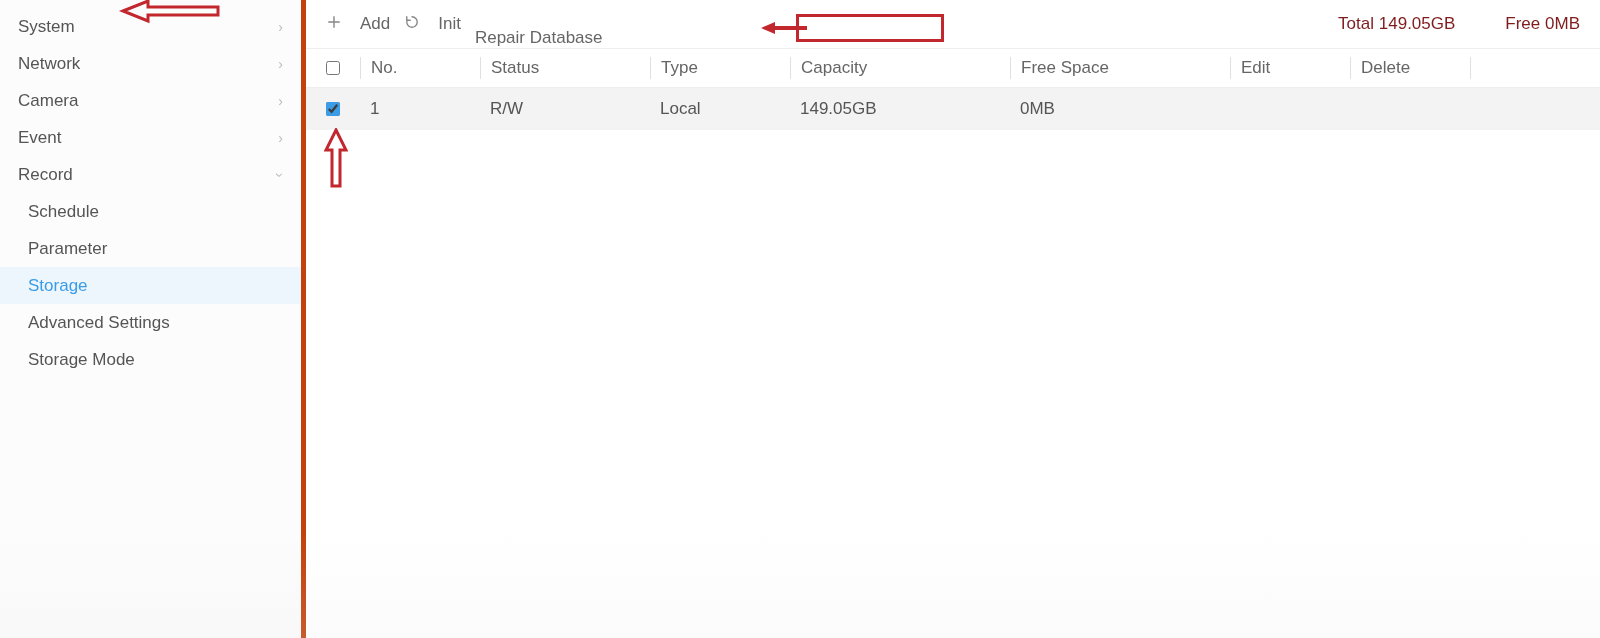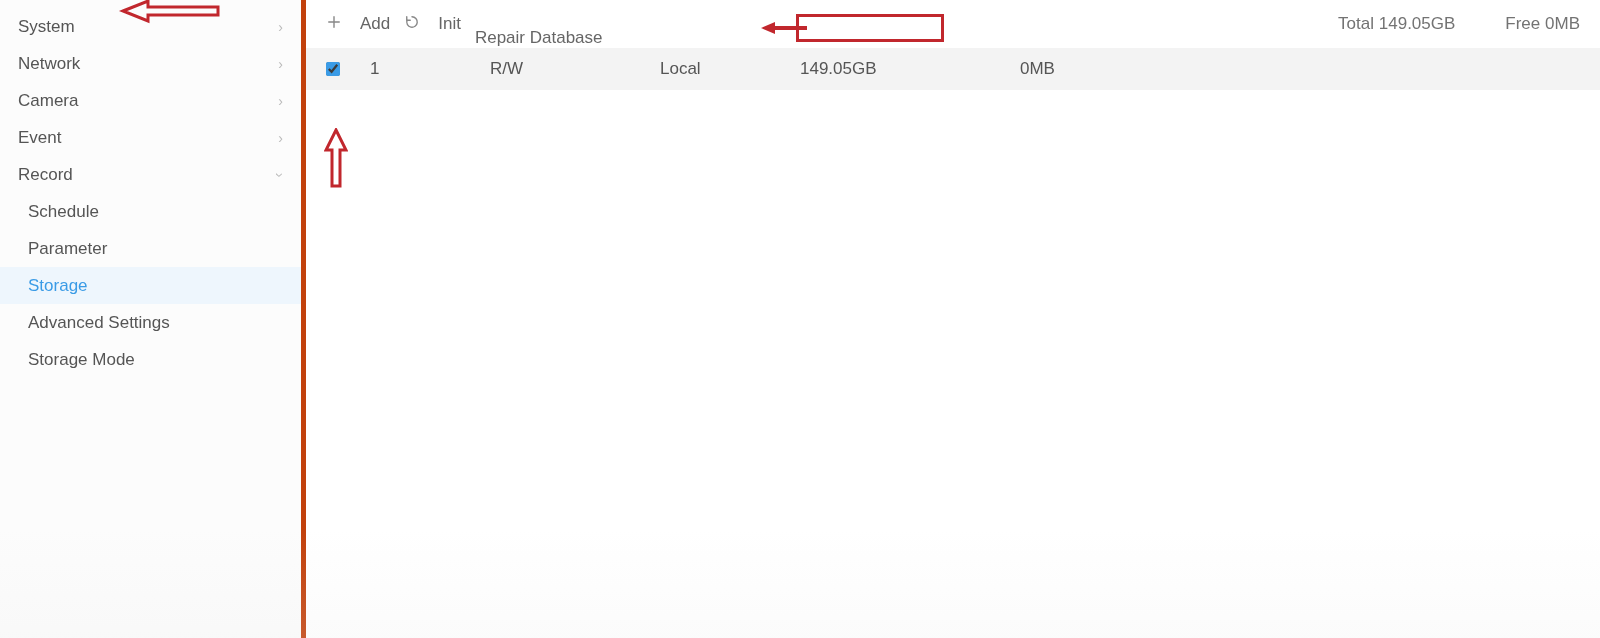--- a/index.html
+++ b/index.html
@@ -10,21 +10,21 @@
   .nav-item { display: flex; align-items: center; justify-content: space-between; padding: 0 18px; height: 37px; font-size: 17px; color: #555; cursor: pointer; }
   .nav-item.expanded .chev { transform: rotate(90deg); }
   .chev { color: #bbb; font-size: 14px; transition: transform .1s; }
   .subnav { list-style: none; }
   .subnav-item { padding: 0 18px 0 28px; height: 37px; display: flex; align-items: center; font-size: 17px; color: #555; cursor: pointer; }
   .subnav-item.active { color: #3a9be6; background: #eef6fd; }
   .main { flex: 1; display: flex; flex-direction: column; }
   .toolbar { display: flex; align-items: center; height: 48px; padding: 0 20px; gap: 14px; position: relative; }
   .tbtn { display: inline-flex; align-items: flex-start; gap: 18px; font-size: 17px; color: #666; cursor: pointer; user-select: none; position: relative; }
   .tbtn .ico { display: inline-flex; align-items: center; justify-content: center; width: 16px; height: 16px; }
-  .toolbar-status { margin-left: auto; display: flex; gap: 50px; font-size: 17px; color: #737373; }
+  .toolbar-status { margin-left: auto; display: flex; gap: 50px; font-size: 17px; color: #7f1d1d; }
   .redbox { position: absolute; border: 3px solid #c1272d; pointer-events: none; }
   .redbox.init { left: 490px; top: 14px; width: 148px; height: 28px; }
   .arrow-left { position: absolute; pointer-events: none; }
   .arrow-left svg { display: block; }
   .arrow-up { position: absolute; pointer-events: none; }
   .table { width: 100%; }
   .thead, .trow { display: grid; grid-template-columns: 54px 120px 170px 140px 220px 220px 120px 120px 50px; align-items: center; }
   .thead { height: 40px; border-top: 1px solid #eee; border-bottom: 1px solid #eee; background: #fff; }
   .thead .th { font-size: 17px; color: #666; border-left: 1px solid #e0e0e0; padding-left: 10px; height: 22px; display: flex; align-items: center; }
   .thead .th:first-child { border-left: none; justify-content: center; padding-left: 0; }
@@ -123,20 +123,33 @@
         </span>
         <span>
           <span>Free</span>
           <span>0MB</span>
         </span>
       </div>
     </div>
 
     <div class="content-wrap">
       <div class="table">
+        <div class="thead">
+          <div class="th">
+            <input type="checkbox" style="">
+          </div>
+          <div class="th">No.</div>
+          <div class="th">Status</div>
+          <div class="th">Type</div>
+          <div class="th">Capacity</div>
+          <div class="th">Free Space</div>
+          <div class="th">Edit</div>
+          <div class="th">Delete</div>
+          <div class="th"></div>
+        </div>
 
         <div class="trow">
           <div class="td">
             <input type="checkbox" checked="" style="">
           </div>
           <div class="td">1</div>
           <div class="td">R/W</div>
           <div class="td">Local</div>
           <div class="td">149.05GB</div>
           <div class="td">0MB</div>

